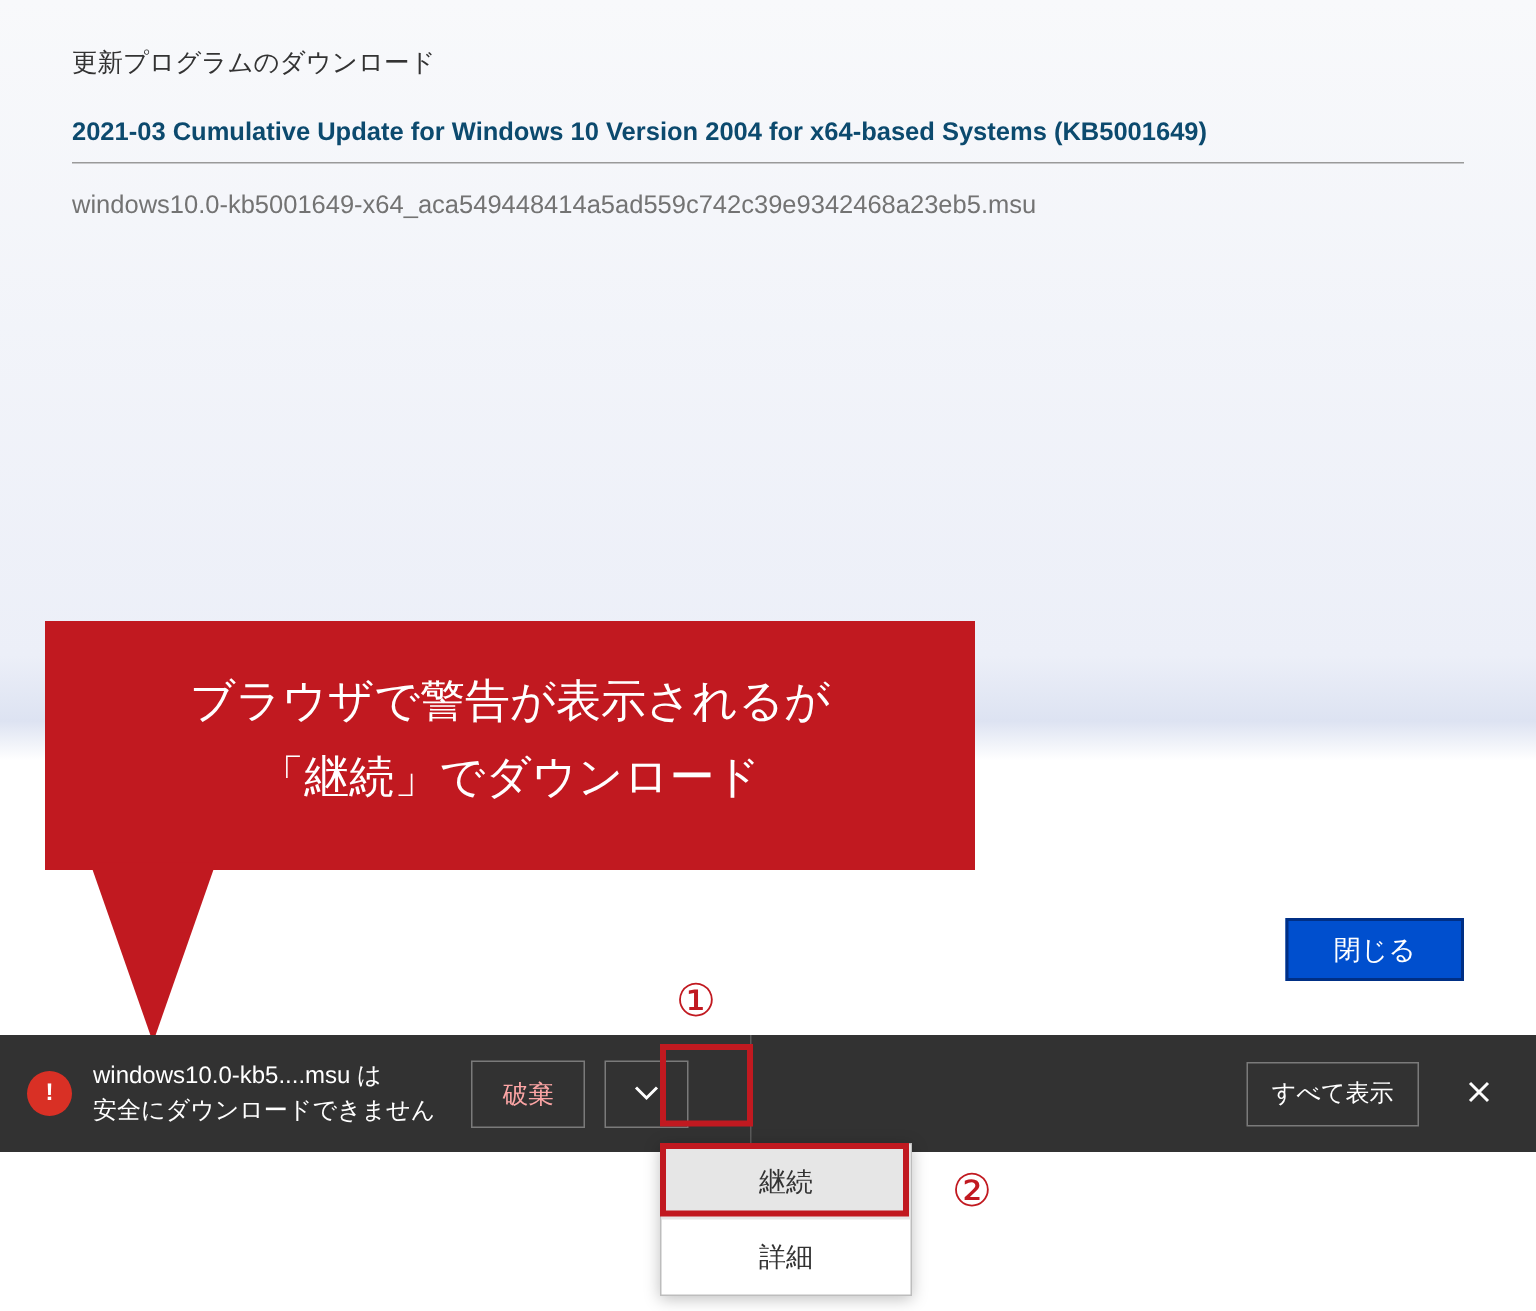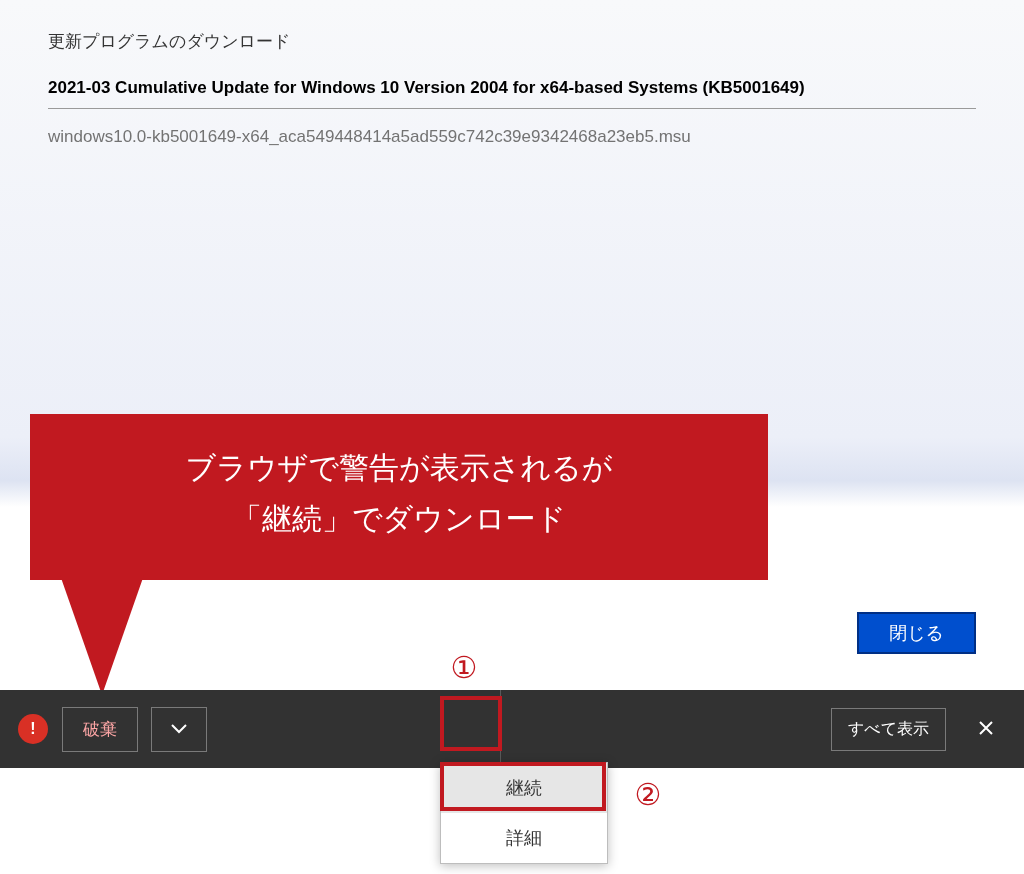--- a/index.html
+++ b/index.html
@@ -21,21 +21,21 @@
     margin-bottom: 28px;
   }
   .page-subtitle {
     font-size: 17px;
     color: #333;
     margin-bottom: 25px;
   }
   .update-title {
     font-size: 17px;
     font-weight: 700;
-    color: #000000;
+    color: #0c4a6e;
     padding-bottom: 10px;
     border-bottom: 1px solid #9a9a9a;
     margin-bottom: 18px;
   }
   .download-link {
     font-size: 17px;
     color: #737373;
     text-decoration: none;
     cursor: pointer;
   }
@@ -52,21 +52,21 @@
     font-weight: 400;
     padding: 7px 30px;
     cursor: pointer;
     font-family: inherit;
   }
   
   .callout {
     position: absolute;
     top: 414px;
     left: 30px;
-    width: 738px;
+    width: 620px;
     background: #c11920;
     color: #fff;
     padding: 28px 20px 36px;
     text-align: center;
     font-size: 30px;
     line-height: 1.7;
   }
   .callout-tail {
     position: absolute;
     left: 60px;
@@ -220,20 +220,24 @@
   <div>ブラウザで警告が表示されるが</div>
   <div>「継続」でダウンロード</div>
 </div>
 <div class="callout-tail"></div>
 
 <div class="ann ann1">①</div>
 <div class="ann ann2">②</div>
 
 <div class="download-bar">
   <div class="warn-icon">!</div>
+  <div class="file-info">
+    <div>windows10.0-kb5....msu は</div>
+    <div>安全にダウンロードできません</div>
+  </div>
   <button class="bar-button">破棄</button>
   <button class="chevron-button">
     <svg width="16" height="10" viewBox="0 0 16 10">
         <path d="M1 1 L8 8 L15 1" stroke="#fff" stroke-width="2" fill="none"></path>
       </svg>
   </button>
   <div class="spacer"></div>
   <button class="show-all">すべて表示</button>
   <button class="close-x">
     <svg width="16" height="16" viewBox="0 0 16 16">

